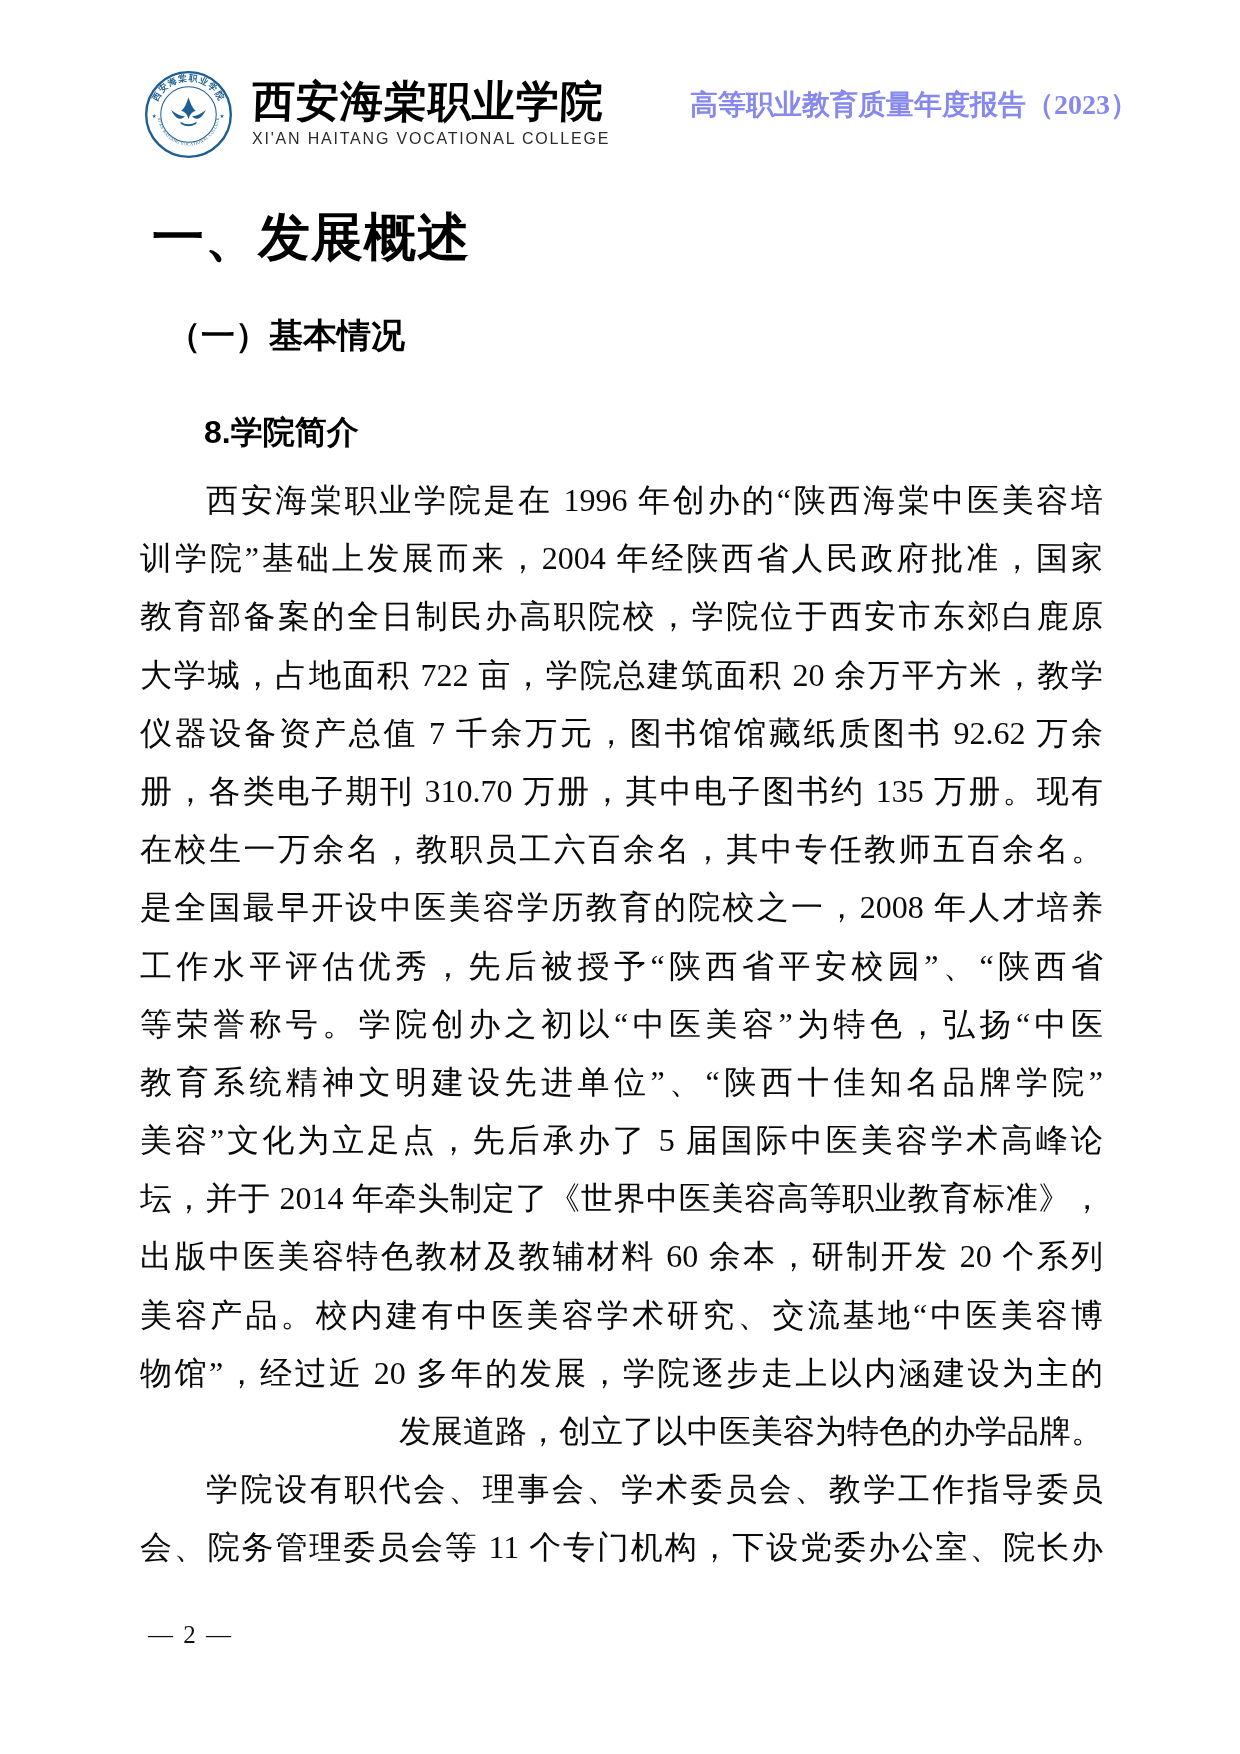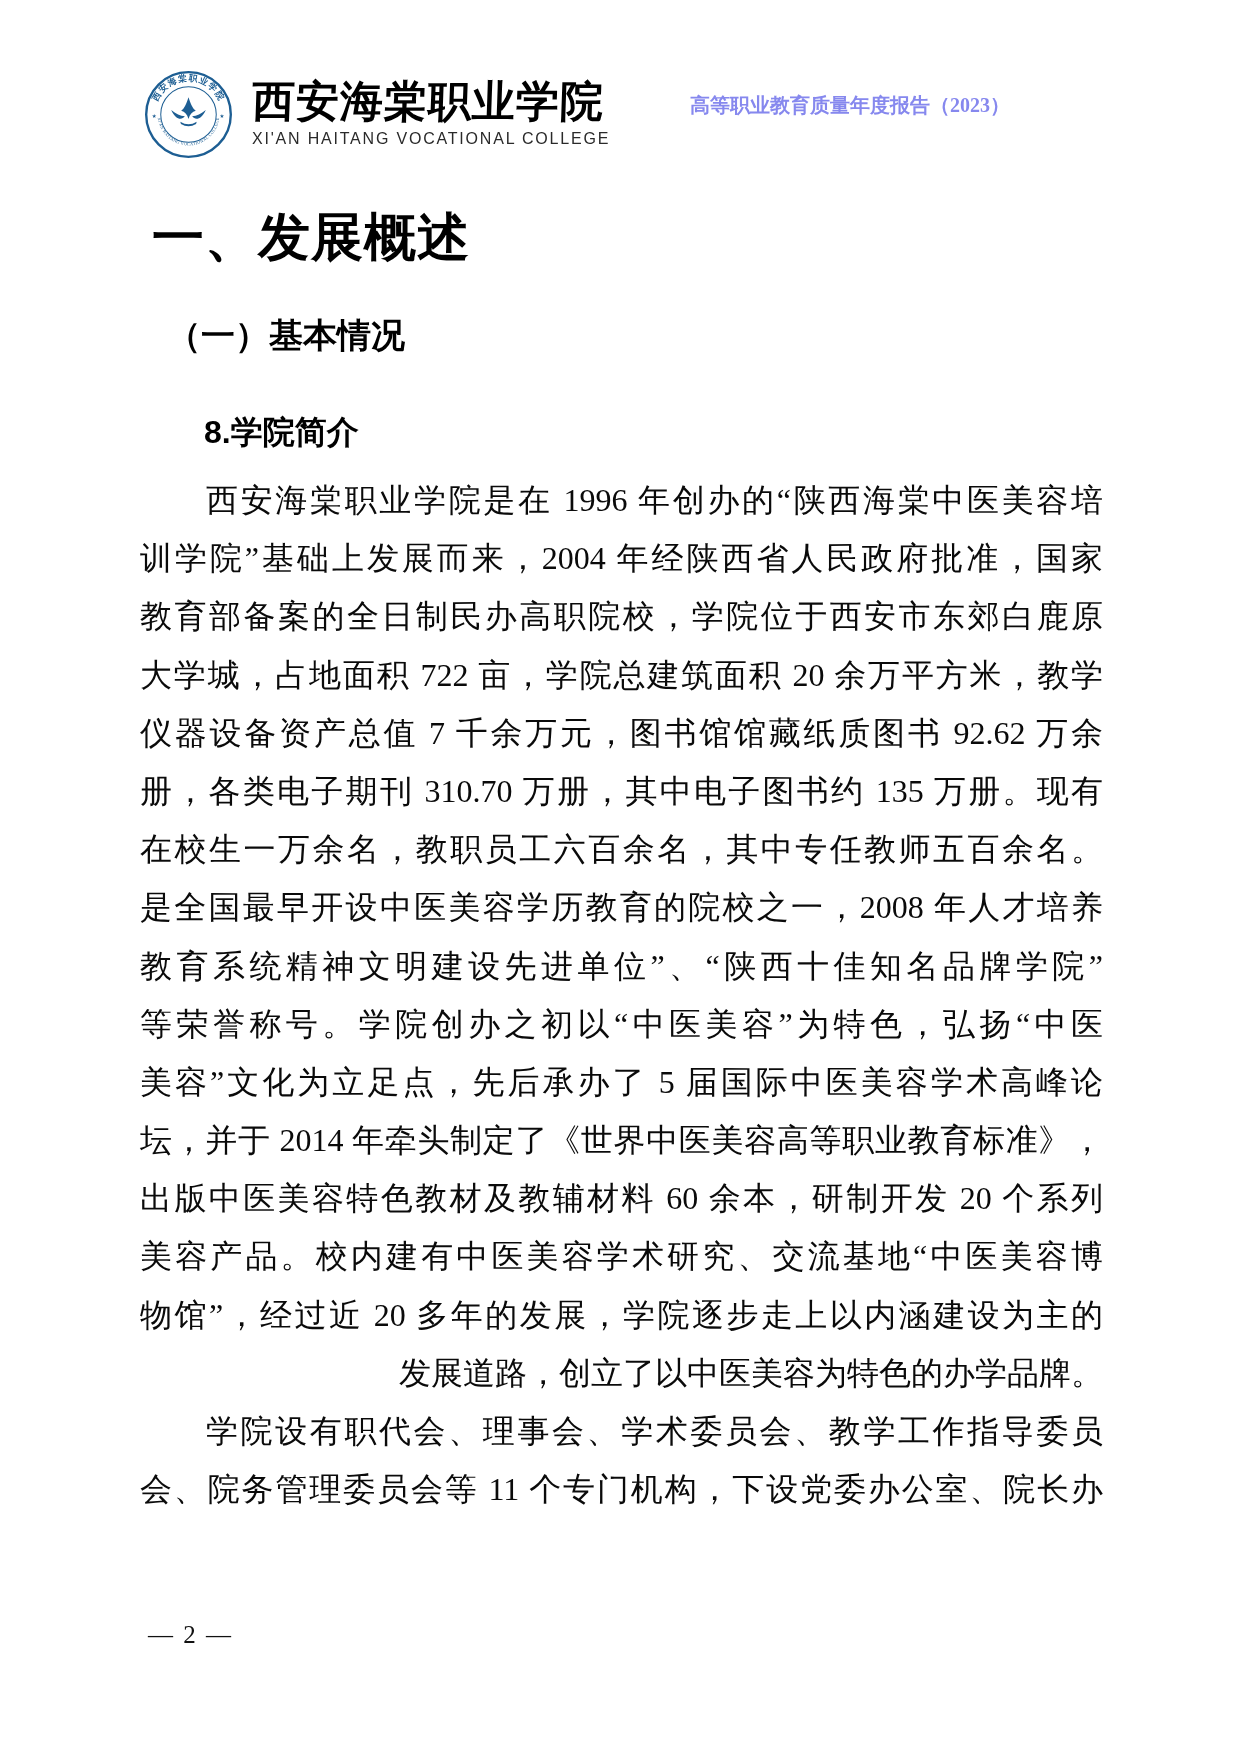--- a/index.html
+++ b/index.html
@@ -28,21 +28,21 @@
     transform:skewX(-2deg);
   }
   .name-en {
     margin-top:5px;
     font-size:16px; letter-spacing:1.8px; color:#2a2a2a;
     font-family:"Liberation Sans", sans-serif;
     white-space:nowrap;
   }
   .report-title {
     position:absolute; left:690px; top:86px; width:400px;
-    font-size:20px; font-weight:bold; line-height:38px;
+    font-size:28px; font-weight:bold; line-height:38px;
     color:#8688ee;
     font-family:"Liberation Serif", serif;
     white-space:nowrap;
   }
 
   
   .h1 {
     position:absolute; left:152px; top:206px;
     font-size:52px; font-weight:900; line-height:1.2;
     font-family:"Liberation Sans", sans-serif; color:#000;
@@ -127,22 +127,23 @@
 
   <div class="body-text">
     <div class="line indent">西安海棠职业学院是在 1996 年创办的“陕西海棠中医美容培</div>
     <div class="line">训学院”基础上发展而来，2004 年经陕西省人民政府批准，国家</div>
     <div class="line">教育部备案的全日制民办高职院校，学院位于西安市东郊白鹿原</div>
     <div class="line">大学城，占地面积 722 亩，学院总建筑面积 20 余万平方米，教学</div>
     <div class="line">仪器设备资产总值 7 千余万元，图书馆馆藏纸质图书 92.62 万余</div>
     <div class="line">册，各类电子期刊 310.70 万册，其中电子图书约 135 万册。现有</div>
     <div class="line">在校生一万余名，教职员工六百余名，其中专任教师五百余名。</div>
     <div class="line">是全国最早开设中医美容学历教育的院校之一，2008 年人才培养</div>
+    <div class="line">工作水平评估优秀，先后被授予“陕西省平安校园”、“陕西省</div>
+    <div class="line">等荣誉称号。学院创办之初以“中医美容”为特色，弘扬“中医</div>
     <div class="line">教育系统精神文明建设先进单位”、“陕西十佳知名品牌学院”</div>
-    <div class="line">等荣誉称号。学院创办之初以“中医美容”为特色，弘扬“中医</div>
     <div class="line">美容”文化为立足点，先后承办了 5 届国际中医美容学术高峰论</div>
     <div class="line">坛，并于 2014 年牵头制定了《世界中医美容高等职业教育标准》，</div>
     <div class="line">出版中医美容特色教材及教辅材料 60 余本，研制开发 20 个系列</div>
     <div class="line">美容产品。校内建有中医美容学术研究、交流基地“中医美容博</div>
     <div class="line">物馆”，经过近 20 多年的发展，学院逐步走上以内涵建设为主的</div>
     <div class="line para-end">发展道路，创立了以中医美容为特色的办学品牌。</div>
     <div class="line indent">学院设有职代会、理事会、学术委员会、教学工作指导委员</div>
     <div class="line">会、院务管理委员会等 11 个专门机构，下设党委办公室、院长办</div>
   </div>
 

